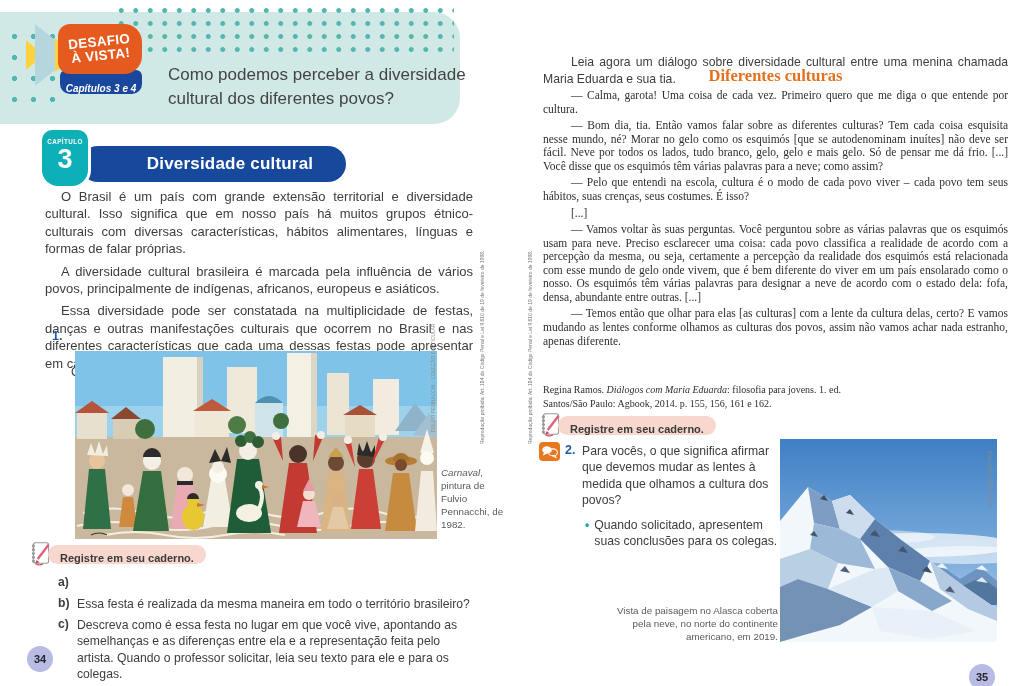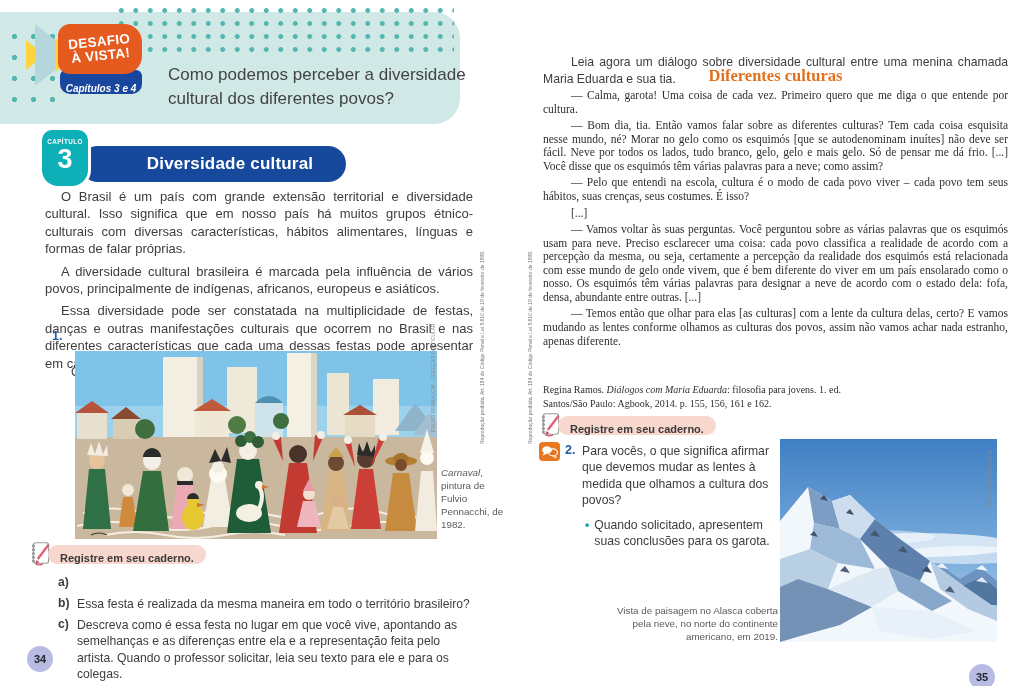--- a/index.html
+++ b/index.html
@@ -274,21 +274,21 @@
     <rect width="21" height="19" rx="4" fill="#e87722"></rect>
     <ellipse cx="8" cy="8" rx="4.8" ry="3.7" fill="#fff"></ellipse>
     <polygon points="5,10.6 3.8,13.8 8.2,11.3" fill="#fff"></polygon>
     <ellipse cx="14" cy="10.4" rx="4.4" ry="3.5" fill="none" stroke="#fff" stroke-width="1.1"></ellipse>
     <polyline points="16,13.2 17.2,15.8 13.4,13.6" fill="none" stroke="#fff" stroke-width="1"></polyline>
   </svg>
   <span class="act-num" style="left:565px;top:443px;">2.</span>
   <div class="a2-text">Para vocês, o que significa afirmar que devemos mudar as lentes à medida que olhamos a cultura dos povos?</div>
   <div class="a2-bullet">
     <span class="b">•</span>
-    <span>Quando solicitado, apresentem suas conclusões para os garota.</span>
+    <span>Quando solicitado, apresentem suas conclusões para os colegas.</span>
   </div>
 
   <svg class="mountain" viewBox="0 0 217 203">
     <defs>
       <linearGradient id="skyg" x1="0" y1="0" x2="0" y2="1">
         <stop offset="0" stop-color="#3f7fc4"></stop>
           <stop offset="0.6" stop-color="#7daedd"></stop>
           <stop offset="1" stop-color="#c2d9ee"></stop>
       </linearGradient>
     </defs>

